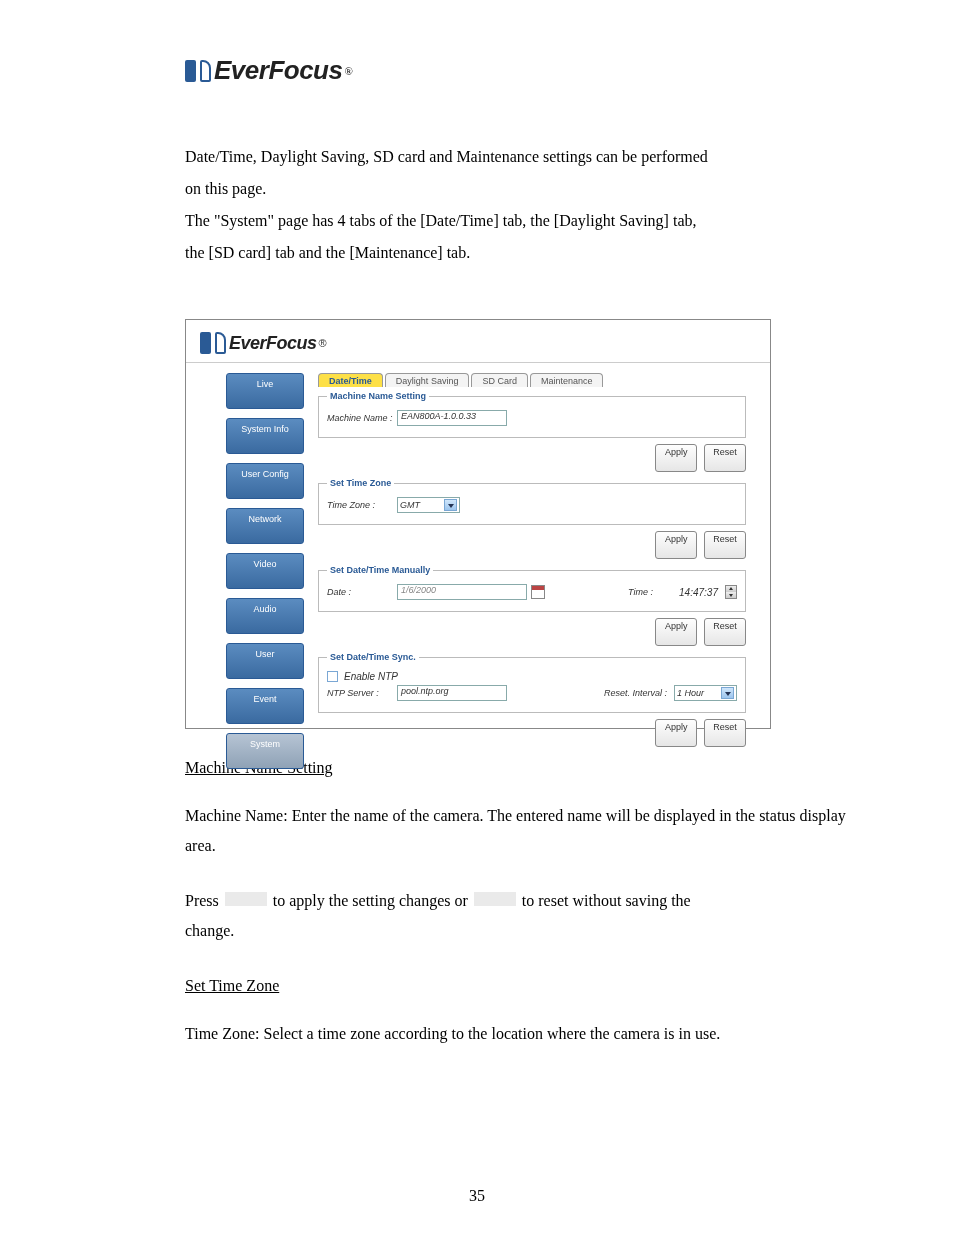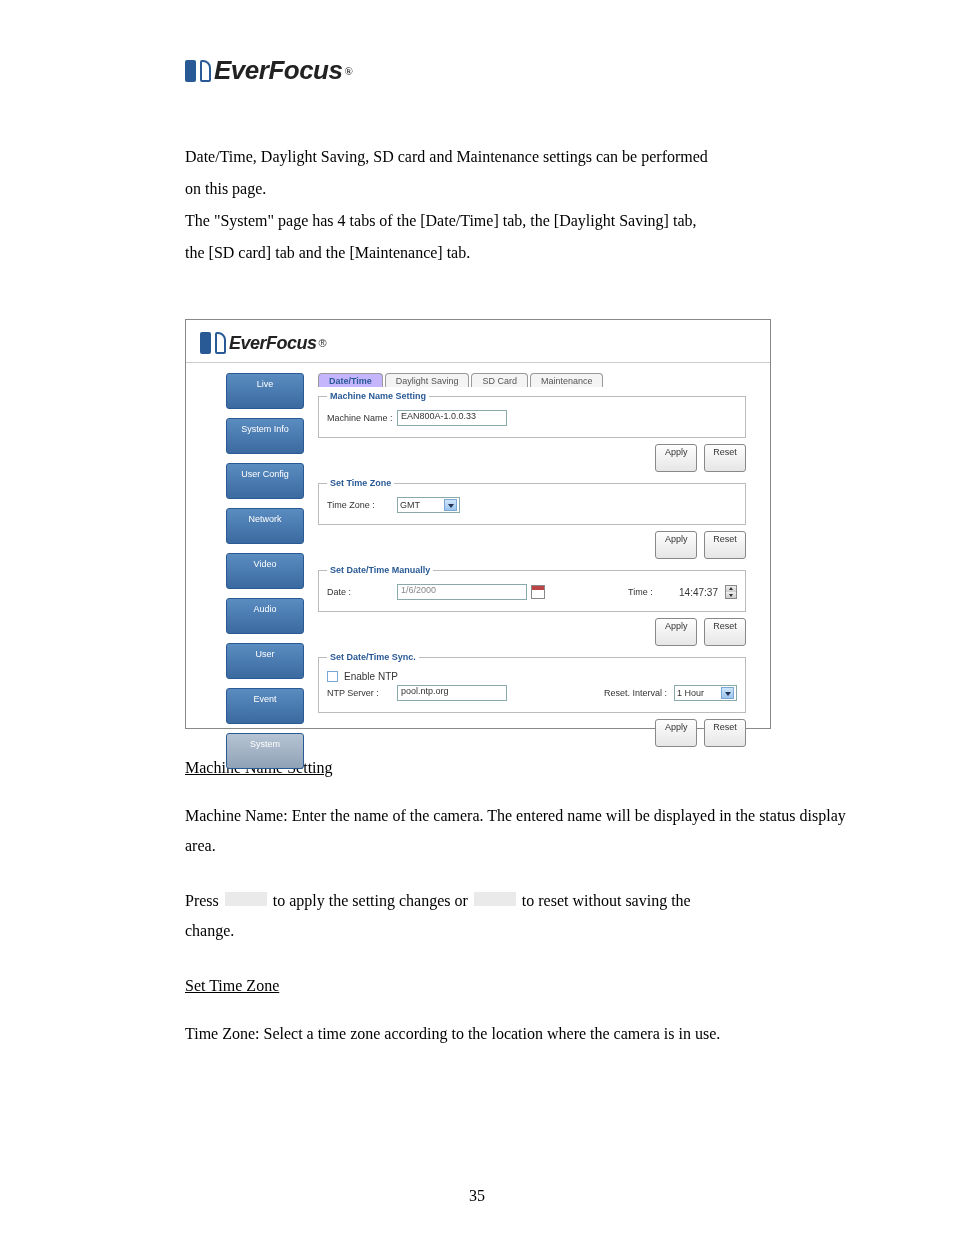--- a/index.html
+++ b/index.html
@@ -67,29 +67,29 @@
   .tabs { display: flex; margin-bottom: 4px; }
   .tab {
     padding: 2px 10px 1px;
     border: 1px solid #999; border-bottom: none;
     border-radius: 4px 4px 0 0;
     background: #f4f4f4;
     margin-right: 2px;
     font-size: 9px;
     color: #555;
   }
-  .tab.active { color: #2a5a95; font-weight: bold; background:#c4b5fd;}
+  .tab.active { color: #2a5a95; font-weight: bold; background:#fde047;}
   fieldset {
     border: 1px solid #bbb;
     margin: 0 10px 6px 0;
     padding: 6px 8px 8px 8px;
     position: relative;
   }
   legend { color: #2a5a95; font-weight: bold; font-size: 9px; padding: 0 3px; }
-  .row { display: flex; align-items: center; margin: 3px 0; }
+  .row { display: flex; align-items: center; margin: 3px 0; font-style: italic; }
   .lbl { width: 70px; font-size: 9px; }
   .txt {
     border: 1px solid #8aa; height: 16px; padding: 0 3px;
     font-size: 9px; background:#fff;
   }
   .sel {
     border: 1px solid #8aa; height: 16px; padding: 0 2px;
     font-size: 9px; background:#fff;
     display:inline-flex; align-items:center;
   }

